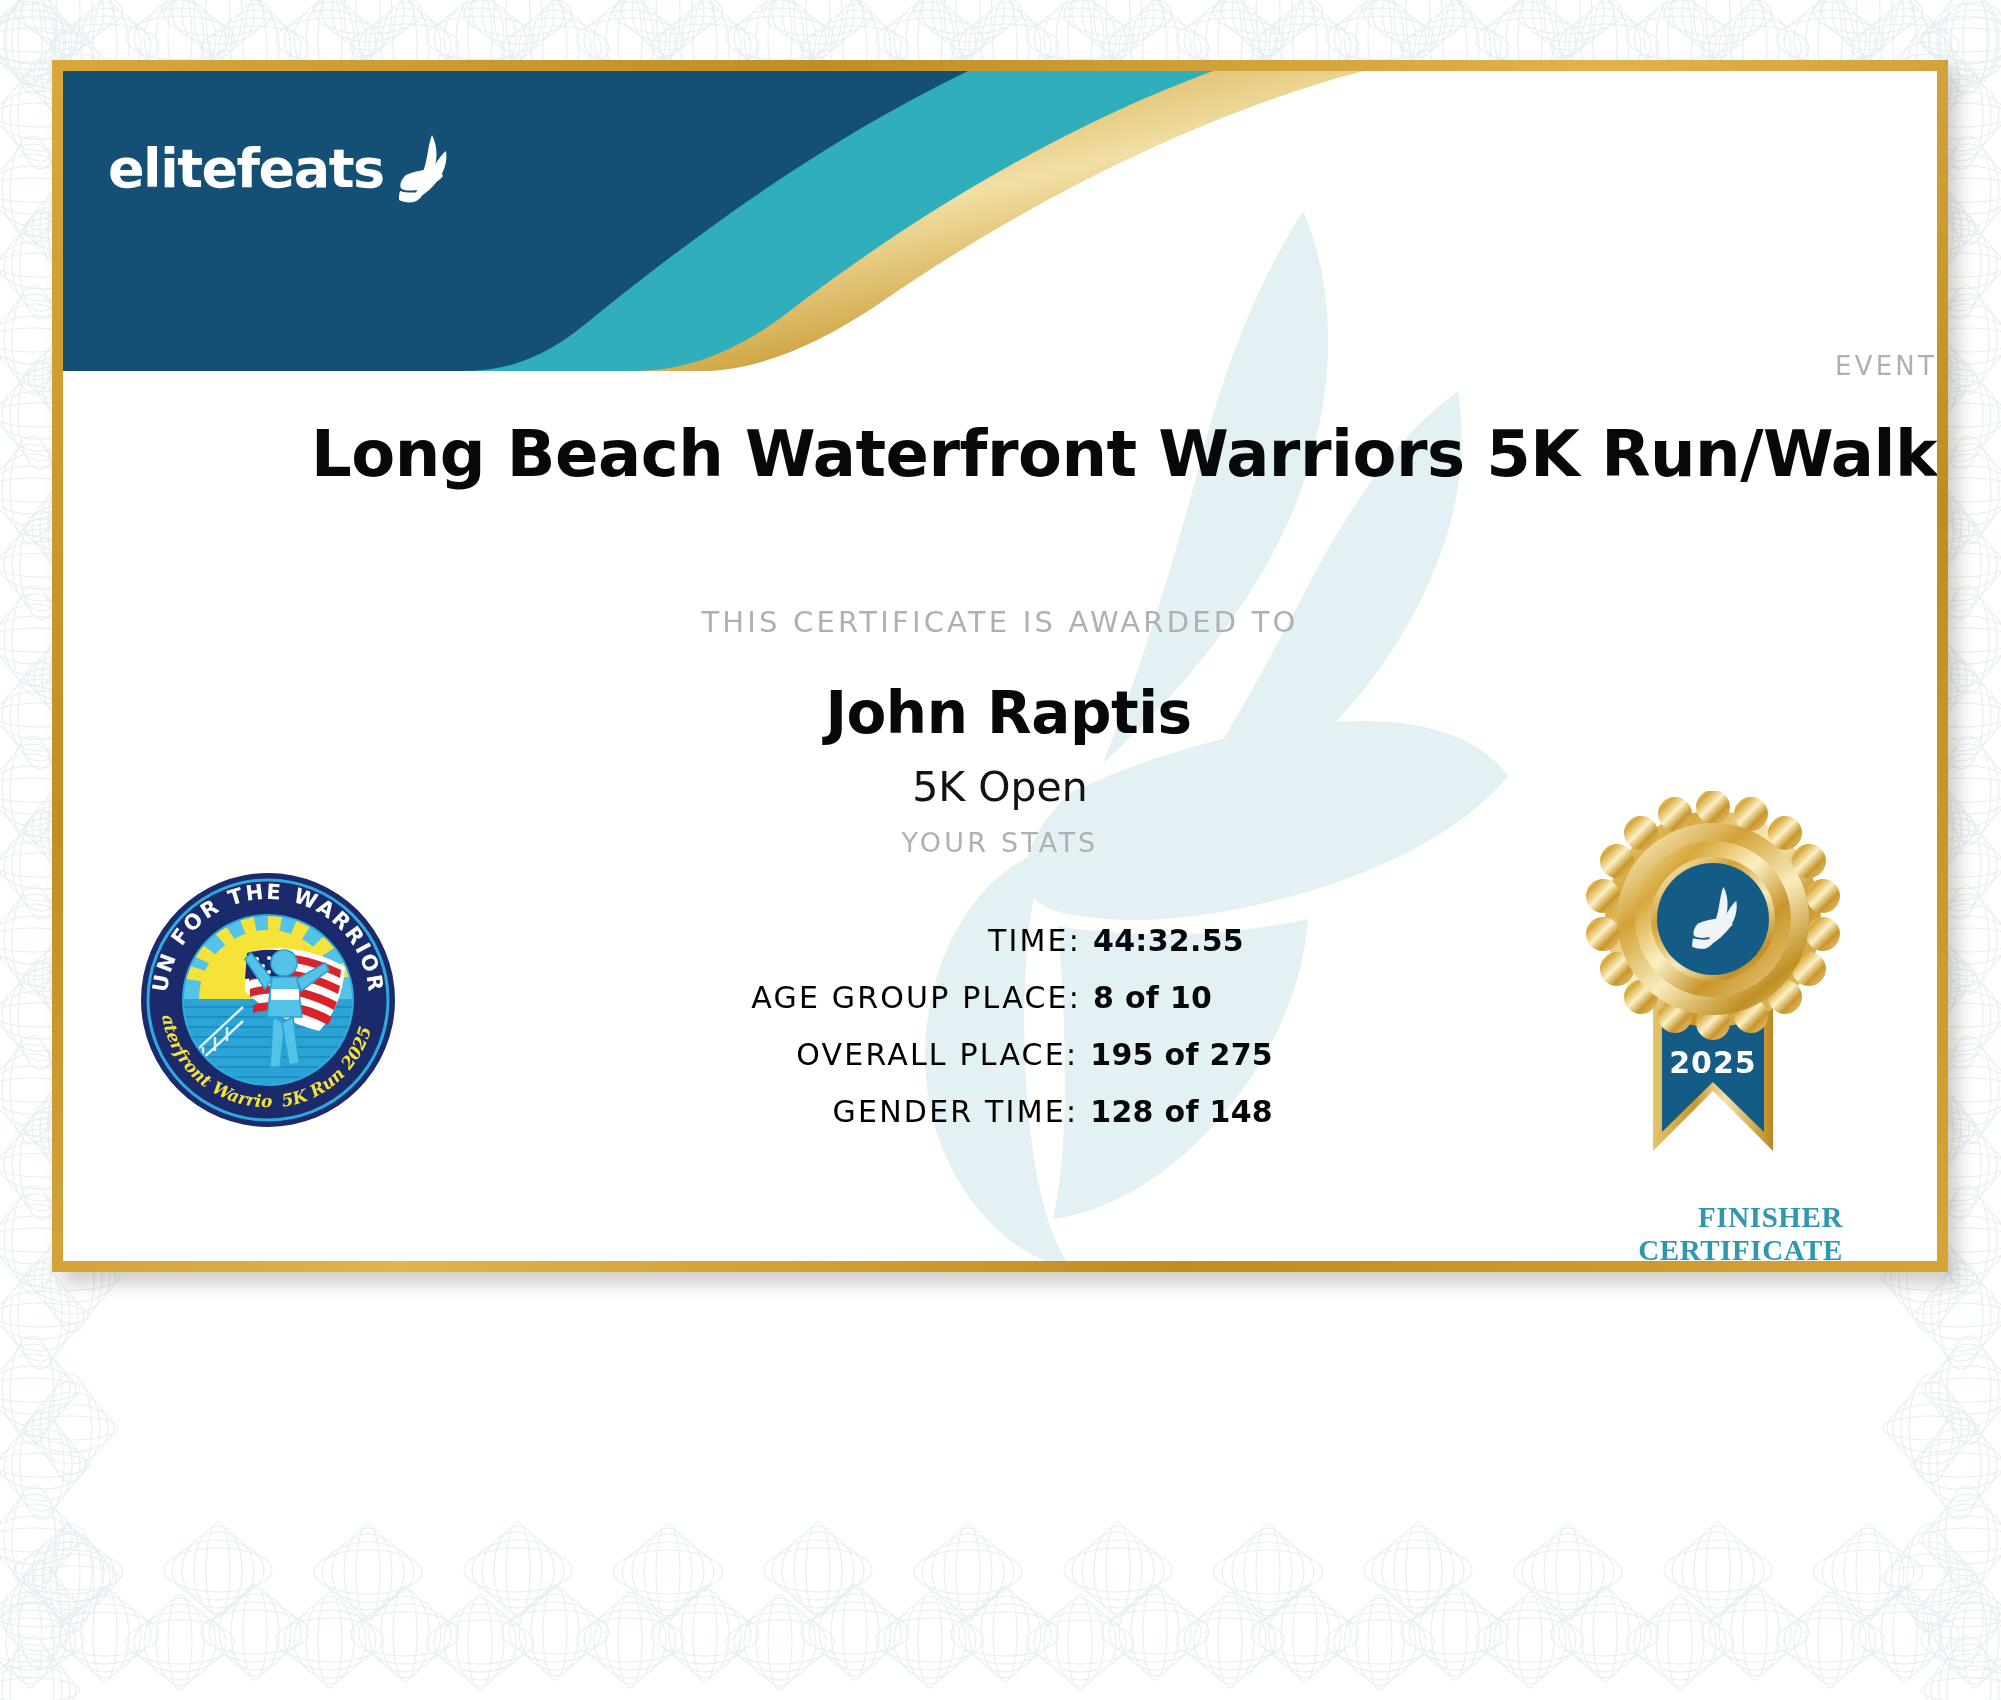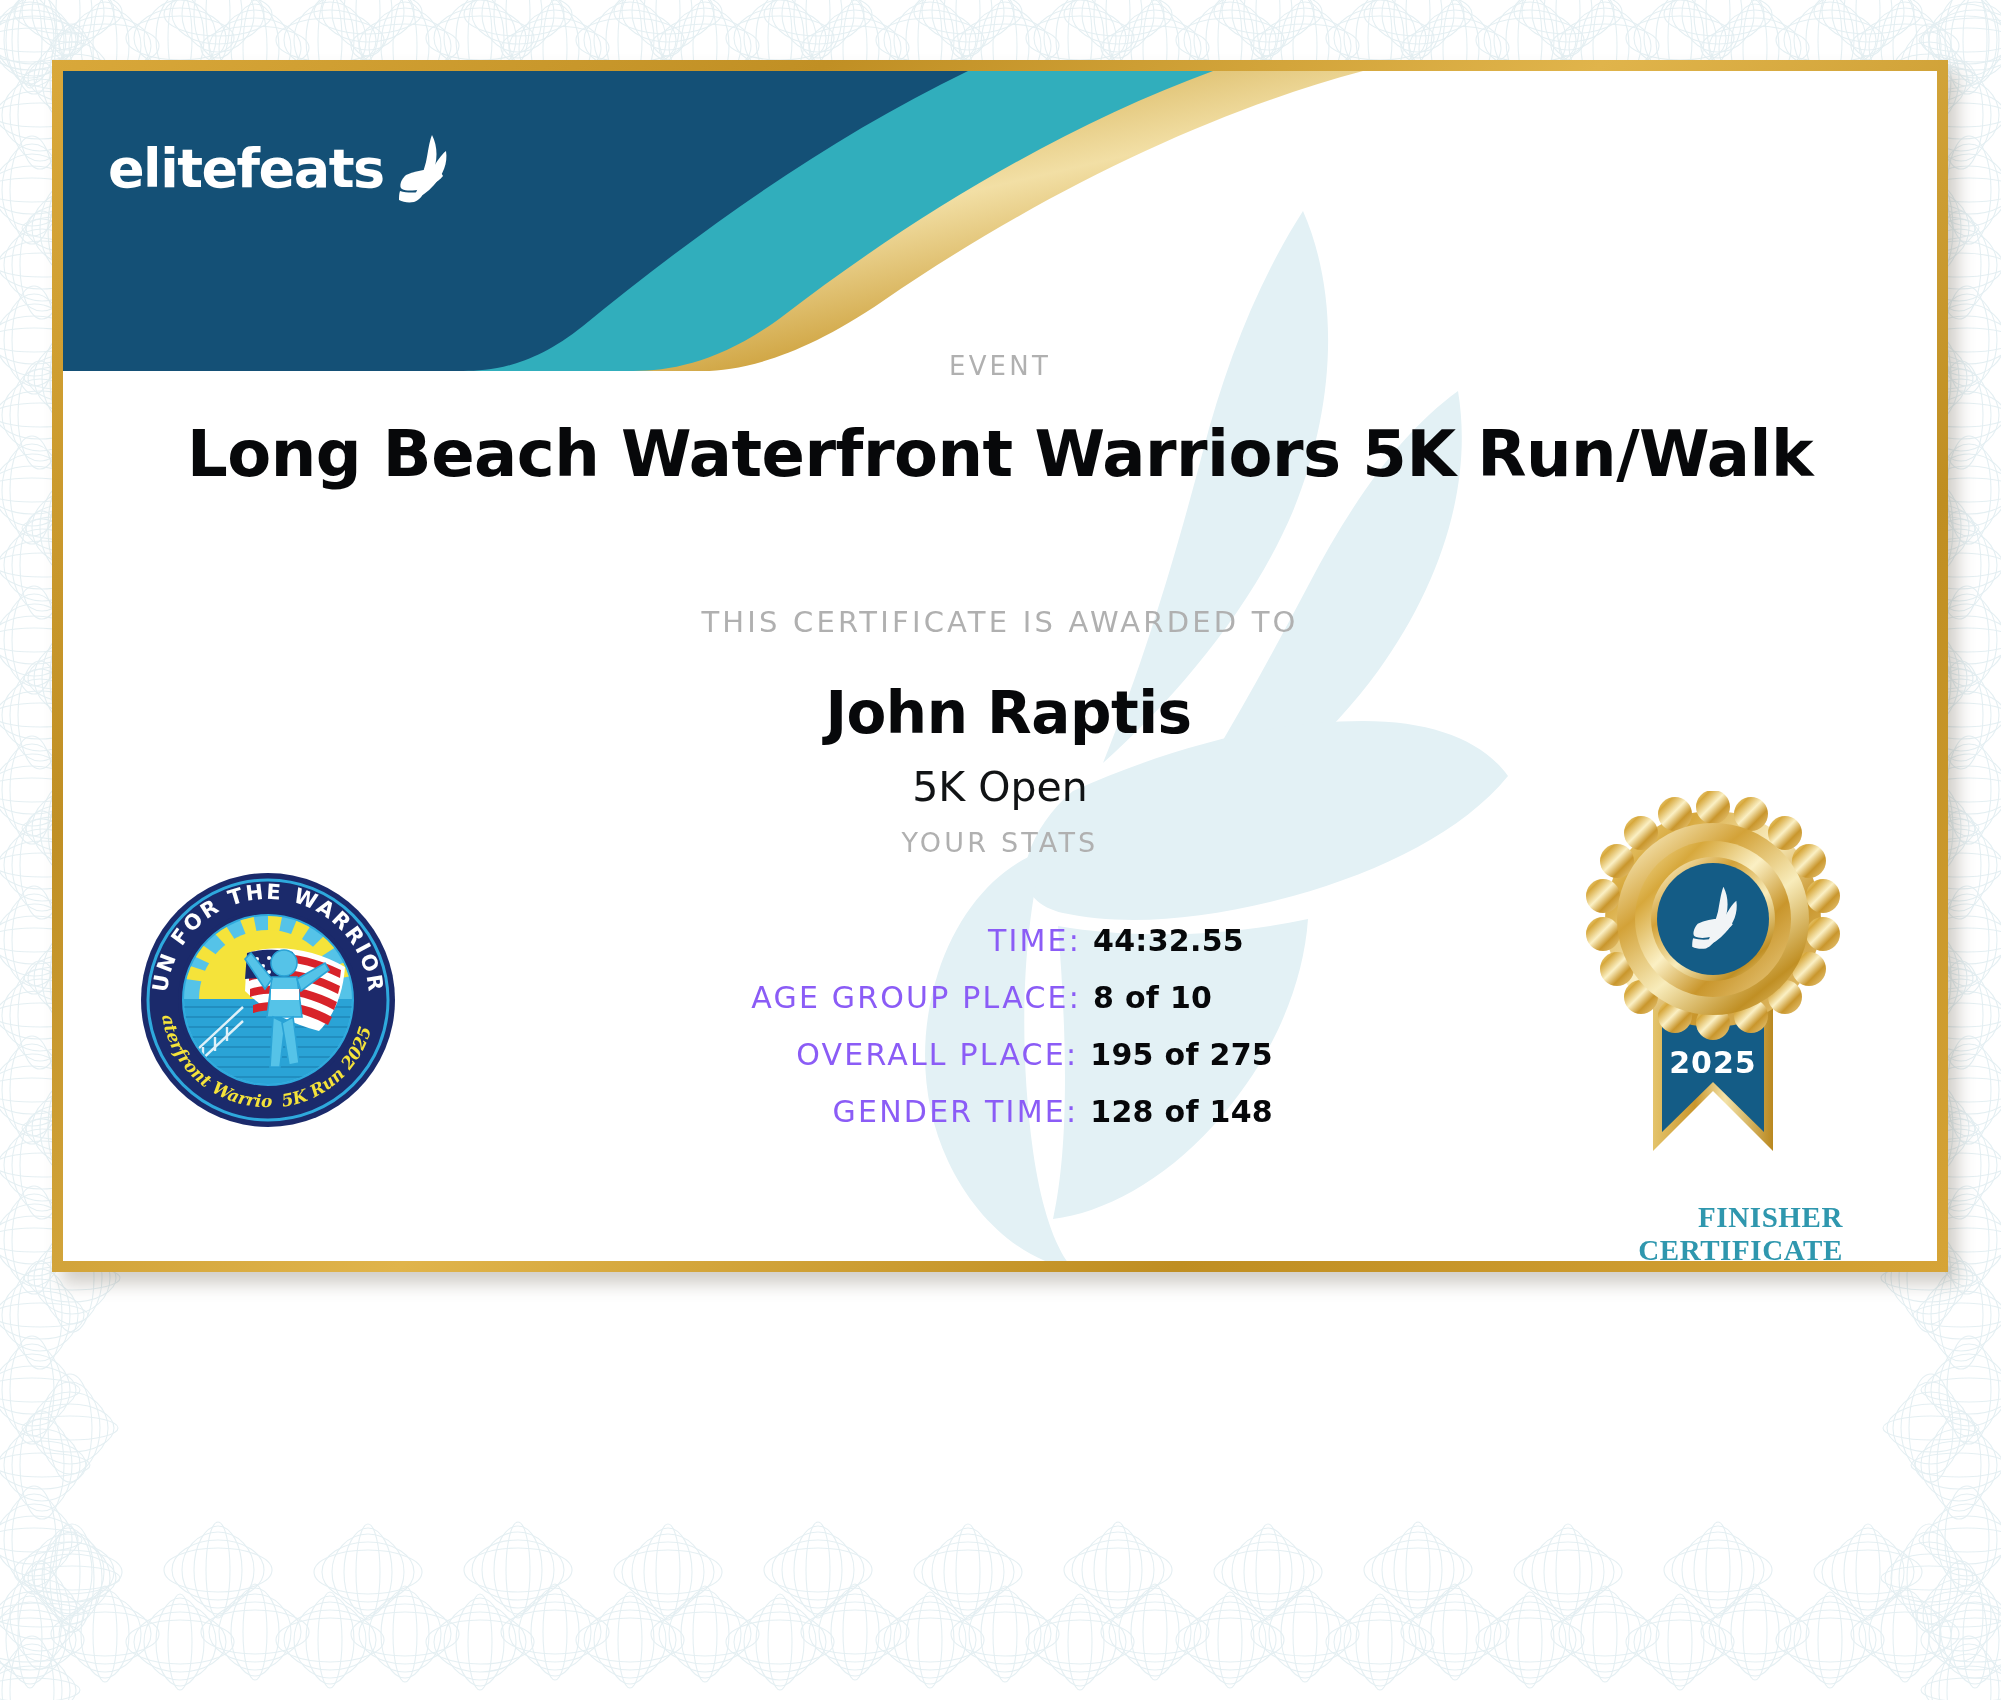--- a/index.html
+++ b/index.html
@@ -93,21 +93,21 @@
     color: #b0b0b0;
     font-weight: 400;
     letter-spacing: 3.2px;
     font-family: "DejaVu Sans", sans-serif;
   }
 
   .sec-event {
     position: absolute;
     left: 0; right: 0;
     top: 280px;
-    text-align: center;
+    text-align: right;
   }
   .sec-event .label { font-size: 26px; }
 
   .event-title {
     margin-top: 36px;
     font-size: 64px;
     font-weight: 700;
     color: #07080a;
     letter-spacing: -0.5px;
     font-family: "DejaVu Sans", sans-serif;
@@ -152,21 +152,21 @@
     top: 852px;
     width: 1210px;
   }
   .stat-row {
     display: flex;
     align-items: baseline;
     justify-content: flex-end;
     margin-bottom: 22px;
   }
   .stat-label {
-    color: #8b5cf6;
+    color: #000000;
     font-size: 30px;
     letter-spacing: 2.2px;
     font-family: "DejaVu Sans", sans-serif;
     text-align: right;
   }
   .stat-value {
     color: #07080a;
     font-size: 30px;
     font-weight: 700;
     font-family: "DejaVu Sans", sans-serif;

